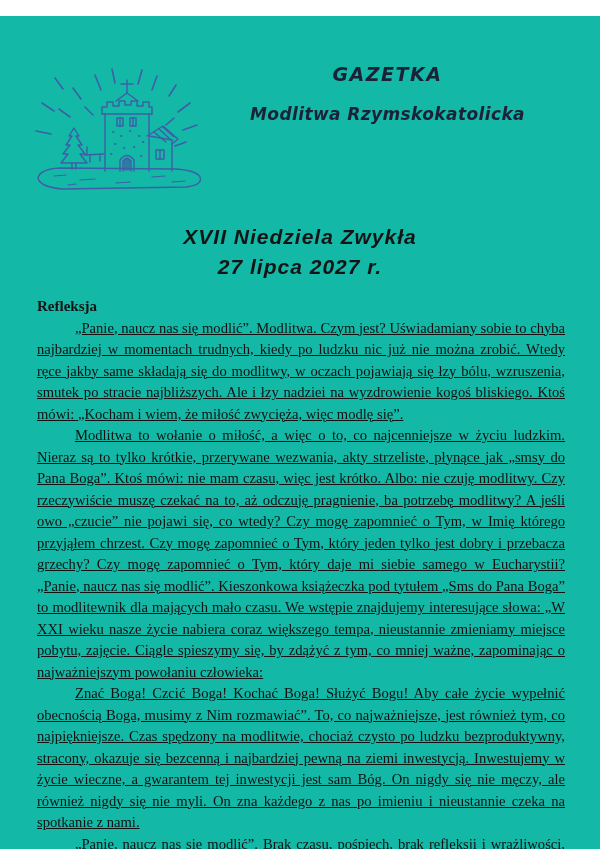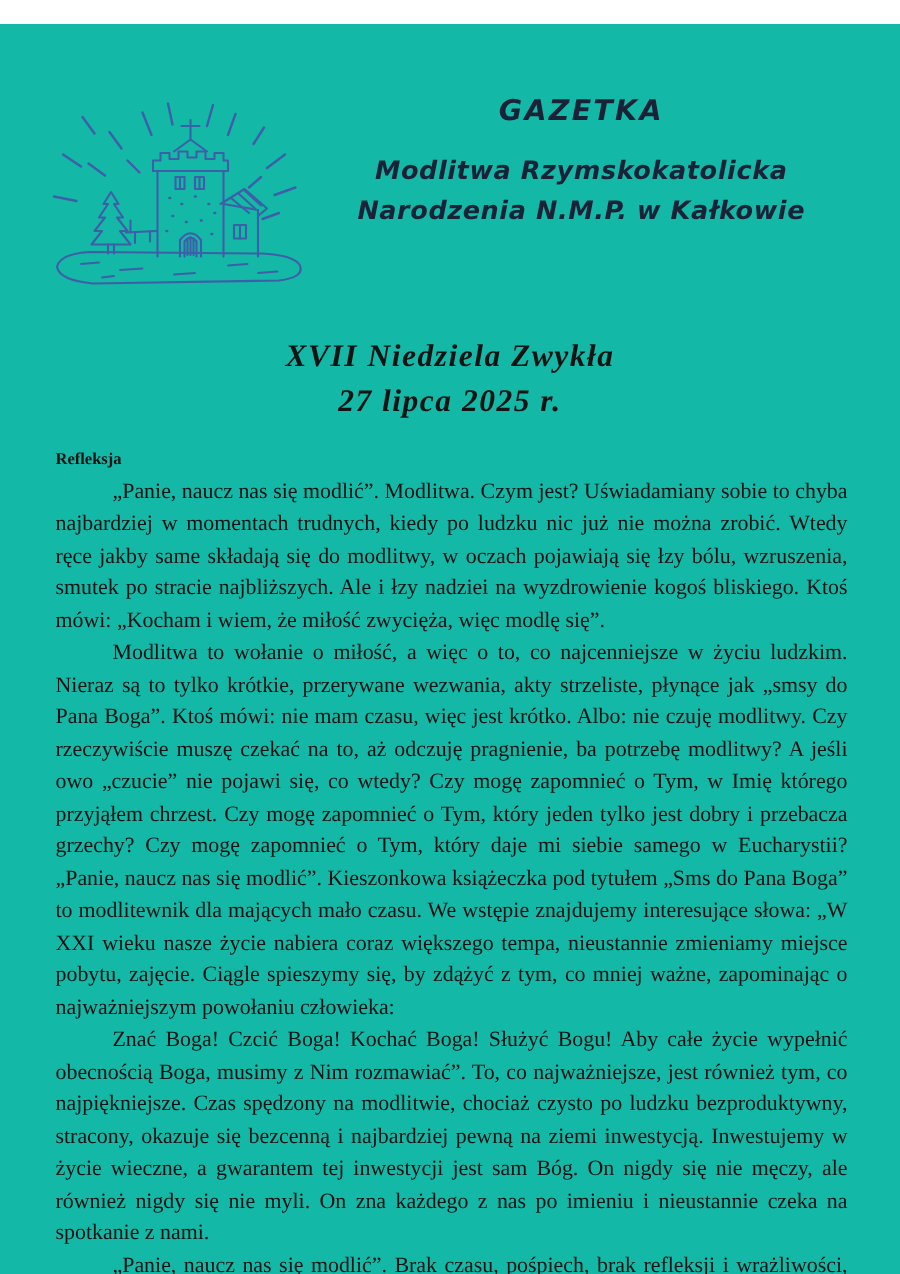--- a/index.html
+++ b/index.html
@@ -34,36 +34,36 @@
   .parish-block { margin-top: 13px; }
   .parish-line {
     font-size: 17px; font-weight: 600; letter-spacing: 0.4px;
     line-height: 27px;
   }
 
   
   .issue-title {
     position: absolute; left: 0; top: 206px; width: 600px;
     text-align: center;
-    font-family: Liberation Serif, serif;
+    font-family: Liberation Sans, sans-serif;
     font-style: italic; font-weight: 700;
     font-size: 21px; line-height: 30px; letter-spacing: 1px;
   }
 
   
   .article {
     position: absolute; left: 37px; top: 280px; width: 528px;
     font-size: 14.6px; line-height: 21.5px;
     text-align: justify;
   }
   .article-heading {
-    font-weight: 700; font-size: 11px; line-height: 21.5px;
+    font-weight: 700; font-size: 15px; line-height: 21.5px;
     text-align: left;
   }
-  .article p { text-indent: 38px; }
+  .article p { text-indent: 38px; text-decoration: underline; }
 </style>
 </head>
 <body>
 
 <div class="page">
 
   <div class="header">
 
     <div class="logo" style="color: rgb(61, 95, 168);">
       <svg viewBox="0 0 192 136" fill="none" stroke="currentColor" stroke-width="1.4" stroke-linecap="round" stroke-linejoin="round">
@@ -147,28 +147,27 @@
           <path d="M148,124 L161,123"></path>
           <path d="M44,127 L52,126"></path>
         </g>
       </svg>
     </div>
 
     <div class="masthead" style="color: rgb(26, 34, 56);">
       <div class="masthead-line">GAZETKA</div>
       <div class="parish-block">
         <div class="parish-line">Modlitwa Rzymskokatolicka</div>
-        <div class="parish-line">Narodzenia N.M.P. w Kałkowie</div>
       </div>
     </div>
   </div>
 
   <div class="issue-title" style="color: rgb(20, 20, 20);">
     <div>XVII Niedziela Zwykła</div>
-    <div>27 lipca 2025 r.</div>
+    <div>27 lipca 2027 r.</div>
   </div>
 
   <div class="article" style="color: rgb(18, 18, 18);">
     <div class="article-heading">Refleksja</div>
     <p>„Panie, naucz nas się modlić”. Modlitwa. Czym jest? Uświadamiany sobie to chyba najbardziej w momentach trudnych, kiedy po ludzku nic już nie można zrobić. Wtedy ręce jakby same składają się do modlitwy, w oczach pojawiają się łzy bólu, wzruszenia, smutek po stracie najbliższych. Ale i łzy nadziei na wyzdrowienie kogoś bliskiego. Ktoś mówi: „Kocham i wiem, że miłość zwycięża, więc modlę się”.</p>
     <p>Modlitwa to wołanie o miłość, a więc o to, co najcenniejsze w życiu ludzkim. Nieraz są to tylko krótkie, przerywane wezwania, akty strzeliste, płynące jak „smsy do Pana Boga”. Ktoś mówi: nie mam czasu, więc jest krótko. Albo: nie czuję modlitwy. Czy rzeczywiście muszę czekać na to, aż odczuję pragnienie, ba potrzebę modlitwy? A jeśli owo „czucie” nie pojawi się, co wtedy? Czy mogę zapomnieć o Tym, w Imię którego przyjąłem chrzest. Czy mogę zapomnieć o Tym, który jeden tylko jest dobry i przebacza grzechy? Czy mogę zapomnieć o Tym, który daje mi siebie samego w Eucharystii? „Panie, naucz nas się modlić”. Kieszonkowa książeczka pod tytułem „Sms do Pana Boga” to modlitewnik dla mających mało czasu. We wstępie znajdujemy interesujące słowa: „W XXI wieku nasze życie nabiera coraz większego tempa, nieustannie zmieniamy miejsce pobytu, zajęcie. Ciągle spieszymy się, by zdążyć z tym, co mniej ważne, zapominając o najważniejszym powołaniu człowieka:</p>
     <p>Znać Boga! Czcić Boga! Kochać Boga! Służyć Bogu! Aby całe życie wypełnić obecnością Boga, musimy z Nim rozmawiać”. To, co najważniejsze, jest również tym, co najpiękniejsze. Czas spędzony na modlitwie, chociaż czysto po ludzku bezproduktywny, stracony, okazuje się bezcenną i najbardziej pewną na ziemi inwestycją. Inwestujemy w życie wieczne, a gwarantem tej inwestycji jest sam Bóg. On nigdy się nie męczy, ale również nigdy się nie myli. On zna każdego z nas po imieniu i nieustannie czeka na spotkanie z nami.</p>
     <p>„Panie, naucz nas się modlić”. Brak czasu, pośpiech, brak refleksji i wrażliwości, postawa roszczeniowo – życzeniowa, bo przecież mnie się należy to czy tamto. To chyba</p>
   </div>
 

